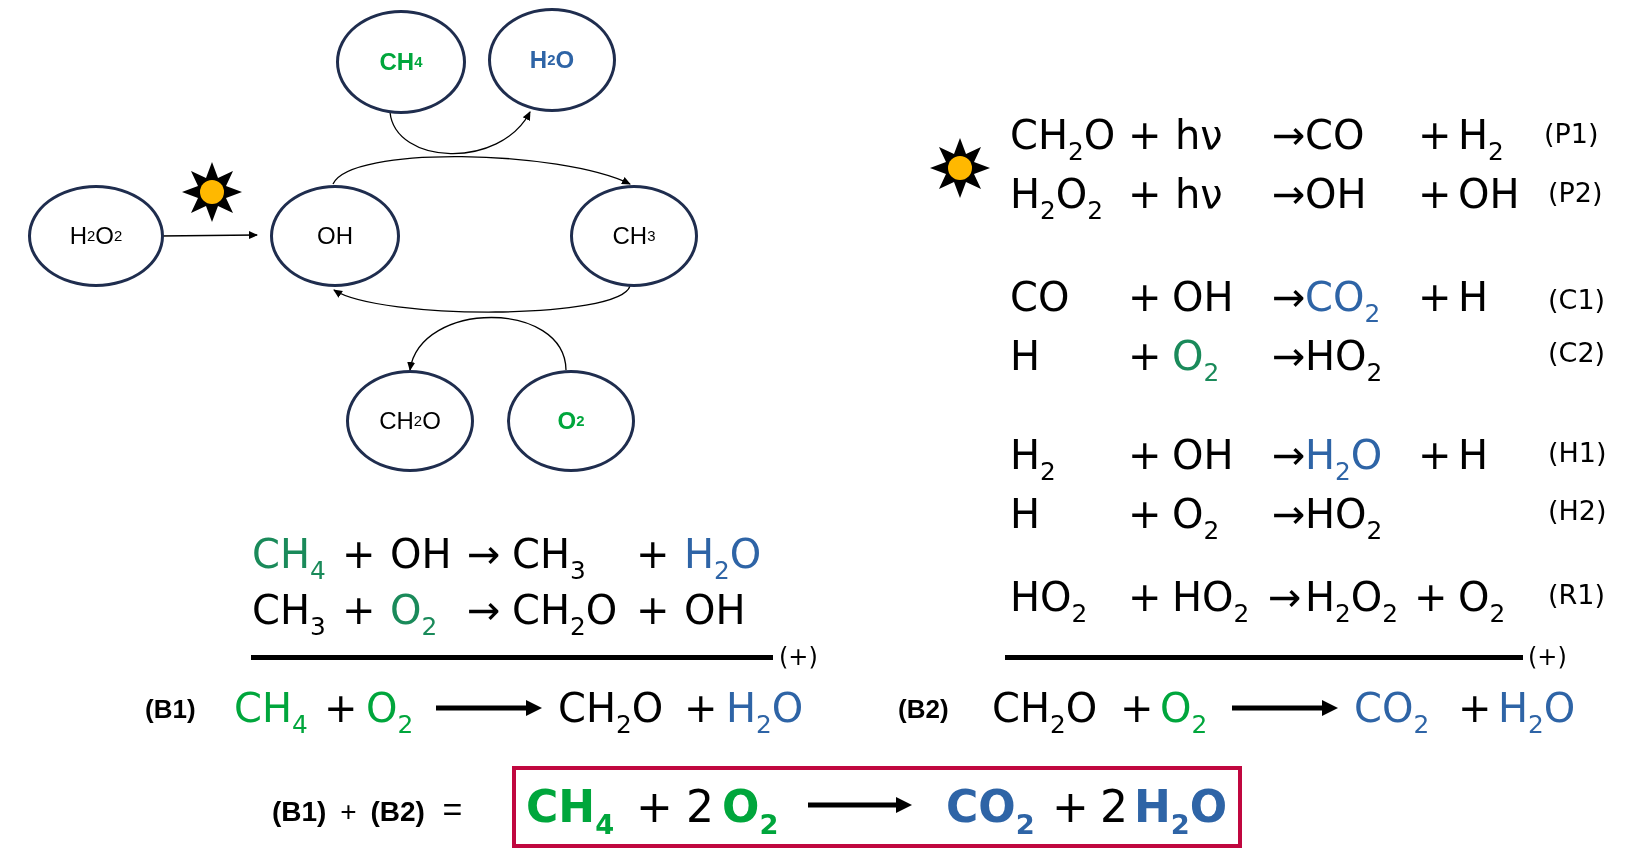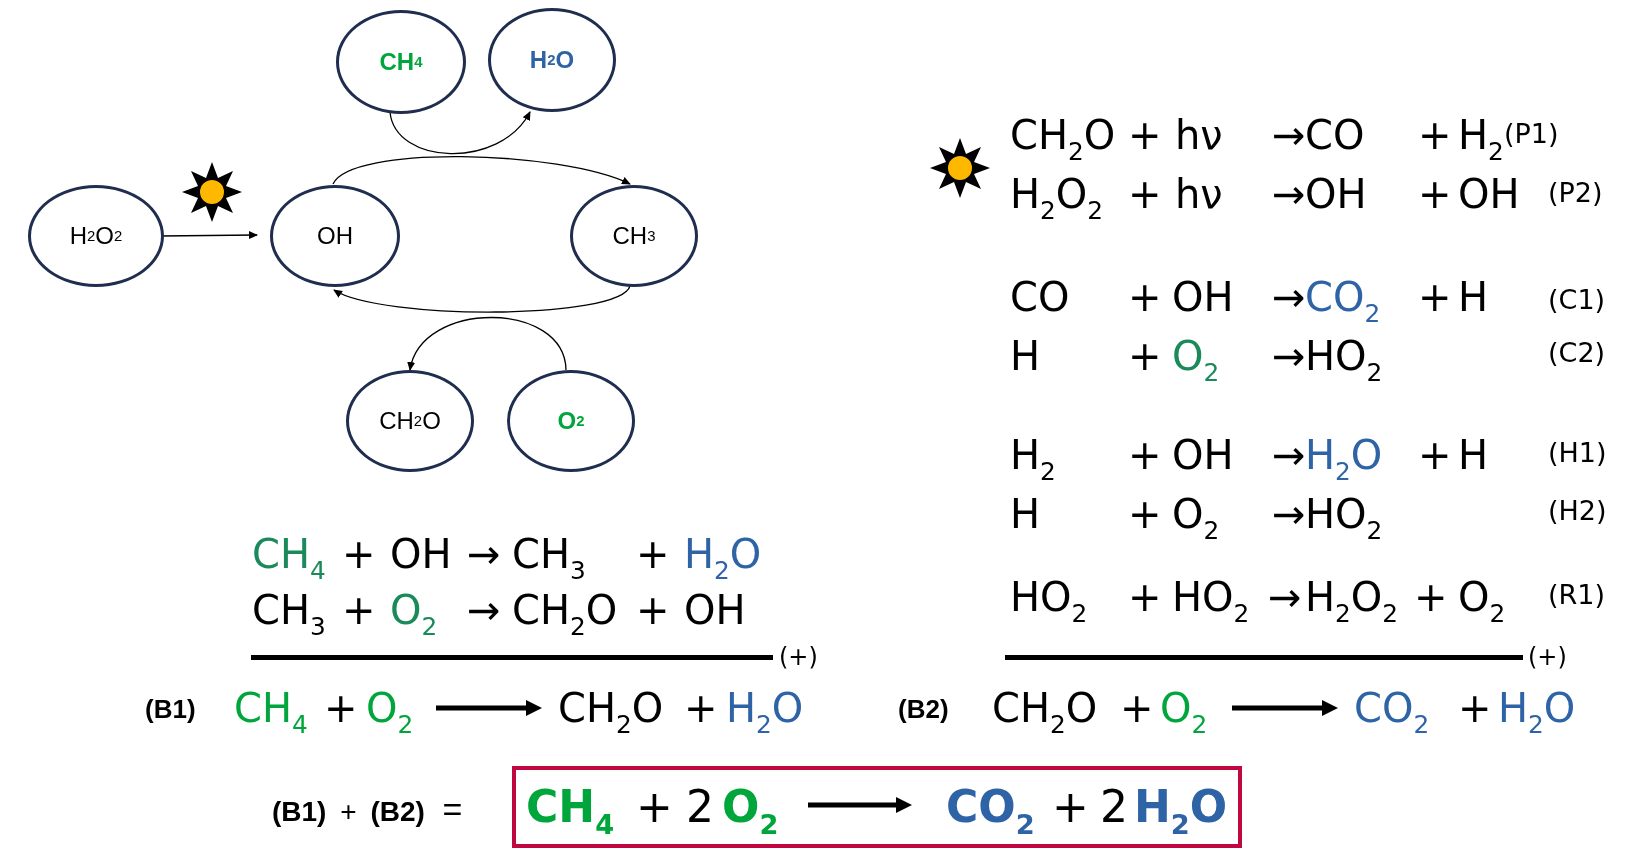--- a/index.html
+++ b/index.html
@@ -88,21 +88,21 @@
 
 <div class="eq" style="left:0;top:115px;width:1641px;height:50px;">
   <span class="cell" style="left:1010px"><span>CH</span><sub>2</sub><span>O</span></span>
   <span class="cell" style="left:1128px">+</span>
   <span class="cell" style="left:1175px">hν</span>
   <span class="cell" style="left:1272px">→</span>
   <span class="cell" style="left:1305px">CO</span>
   <span class="cell" style="left:1418px">+</span>
   <span class="cell" style="left:1458px"><span>H</span><sub>2</sub></span>
 </div>
-<span class="lbl" style="left:1504px;top:118px">(P1)</span>
+<span class="lbl" style="left:1544px;top:118px">(P1)</span>
 
 <div class="eq" style="left:0;top:174px;width:1641px;height:50px;">
   <span class="cell" style="left:1010px"><span>H</span><sub>2</sub><span>O</span><sub>2</sub></span>
   <span class="cell" style="left:1128px">+</span>
   <span class="cell" style="left:1175px">hν</span>
   <span class="cell" style="left:1272px">→</span>
   <span class="cell" style="left:1305px">OH</span>
   <span class="cell" style="left:1418px">+</span>
   <span class="cell" style="left:1458px">OH</span>
 </div>

